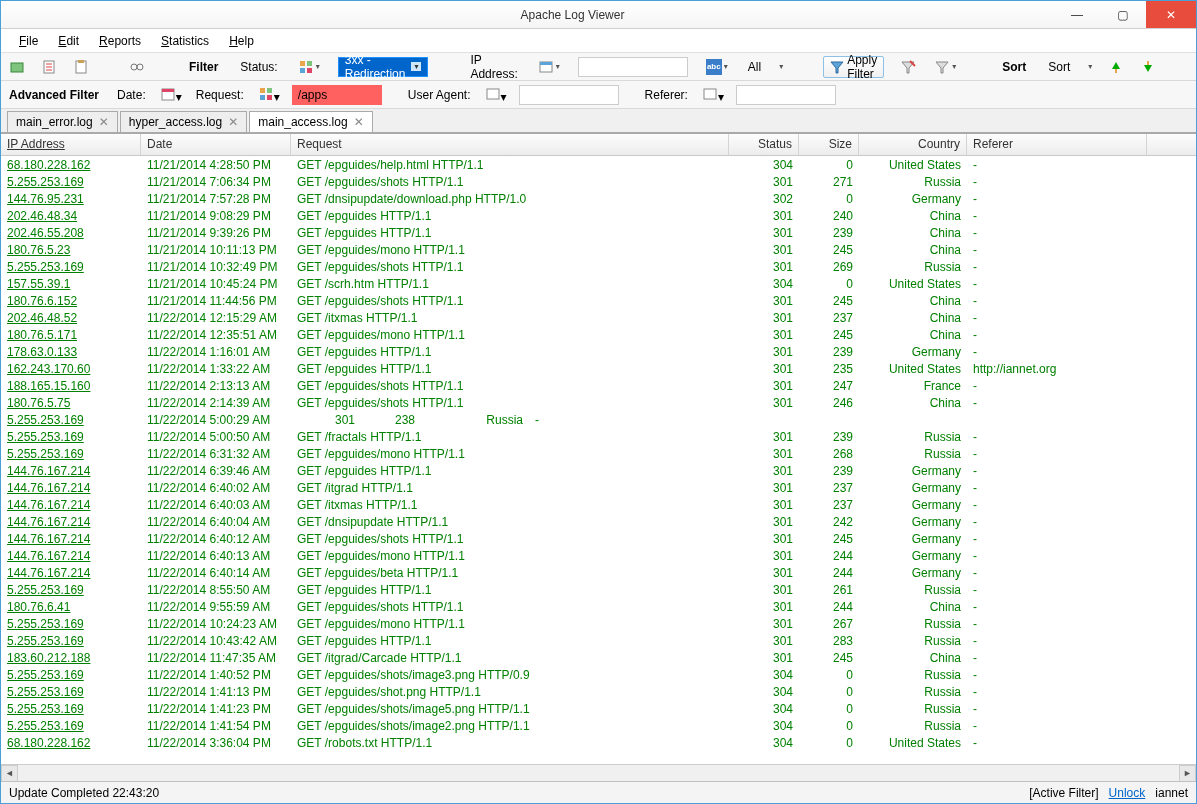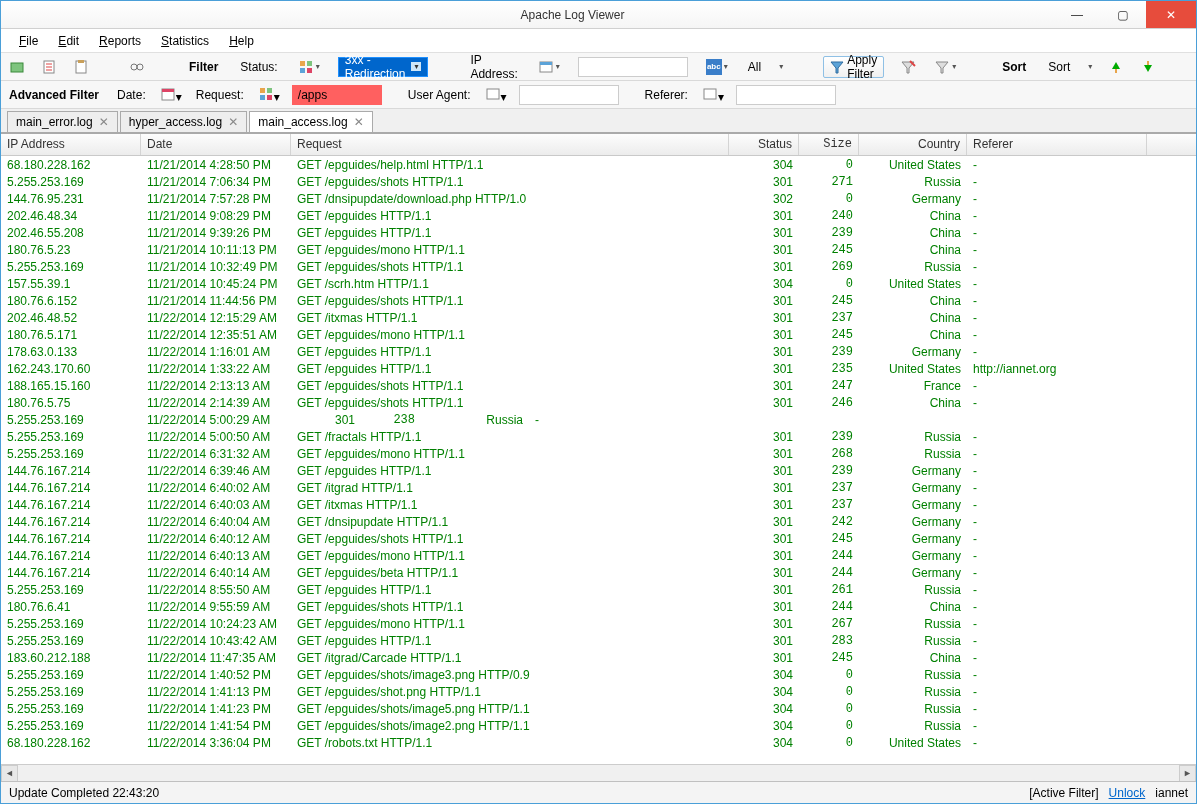--- a/index.html
+++ b/index.html
@@ -45,25 +45,25 @@
 .tab .close { color: #888; cursor: pointer; }
 
 
 .grid-wrap { flex: 1; display: flex; flex-direction: column; overflow: hidden; border-top: 1px solid #aaa; }
 .grid-header { display: flex; background: linear-gradient(#fdfdfd, #ececec); border-bottom: 1px solid #c9c9c9; height: 22px; }
 .grid-header .col { border-right: 1px solid #d4d4d4; padding: 3px 6px; color: #333; white-space: nowrap; overflow: hidden; }
 .grid-body { flex: 1; overflow-y: scroll; background: #fff; }
 .row { display: flex; height: 17px; align-items: center; color: #008000; }
 .row .cell { padding: 0 6px; white-space: nowrap; overflow: hidden; text-overflow: clip; }
 
-.c-ip { width: 140px; }
+.c-ip { width: 140px; text-decoration: underline; }
 .c-date { width: 150px; text-align: left; }
 .c-req { width: 438px; }
 .c-status { width: 70px; text-align: right; }
-.c-size { width: 60px; text-align: right; font-family: Liberation Mono, monospace; }
+.c-size { width: 60px; text-align: right; }
 .c-country { width: 108px; text-align: right; }
 .c-ref { width: 180px; }
 
 .grid-header .c-ip, .grid-header .c-date, .grid-header .c-req, .grid-header .c-ref { text-align: left; }
 .grid-header .c-status, .grid-header .c-size, .grid-header .c-country { text-align: right; }
 
 .hscroll { height: 17px; background: #f0f0f0; display: flex; align-items: center; justify-content: space-between; border-top: 1px solid #ccc; }
 .hscroll .arrow-btn { width: 17px; height: 17px; background: #e8e8e8; display: flex; align-items: center; justify-content: center; font-size: 9px; color: #555; border: 1px solid #ccc; }
 
 

